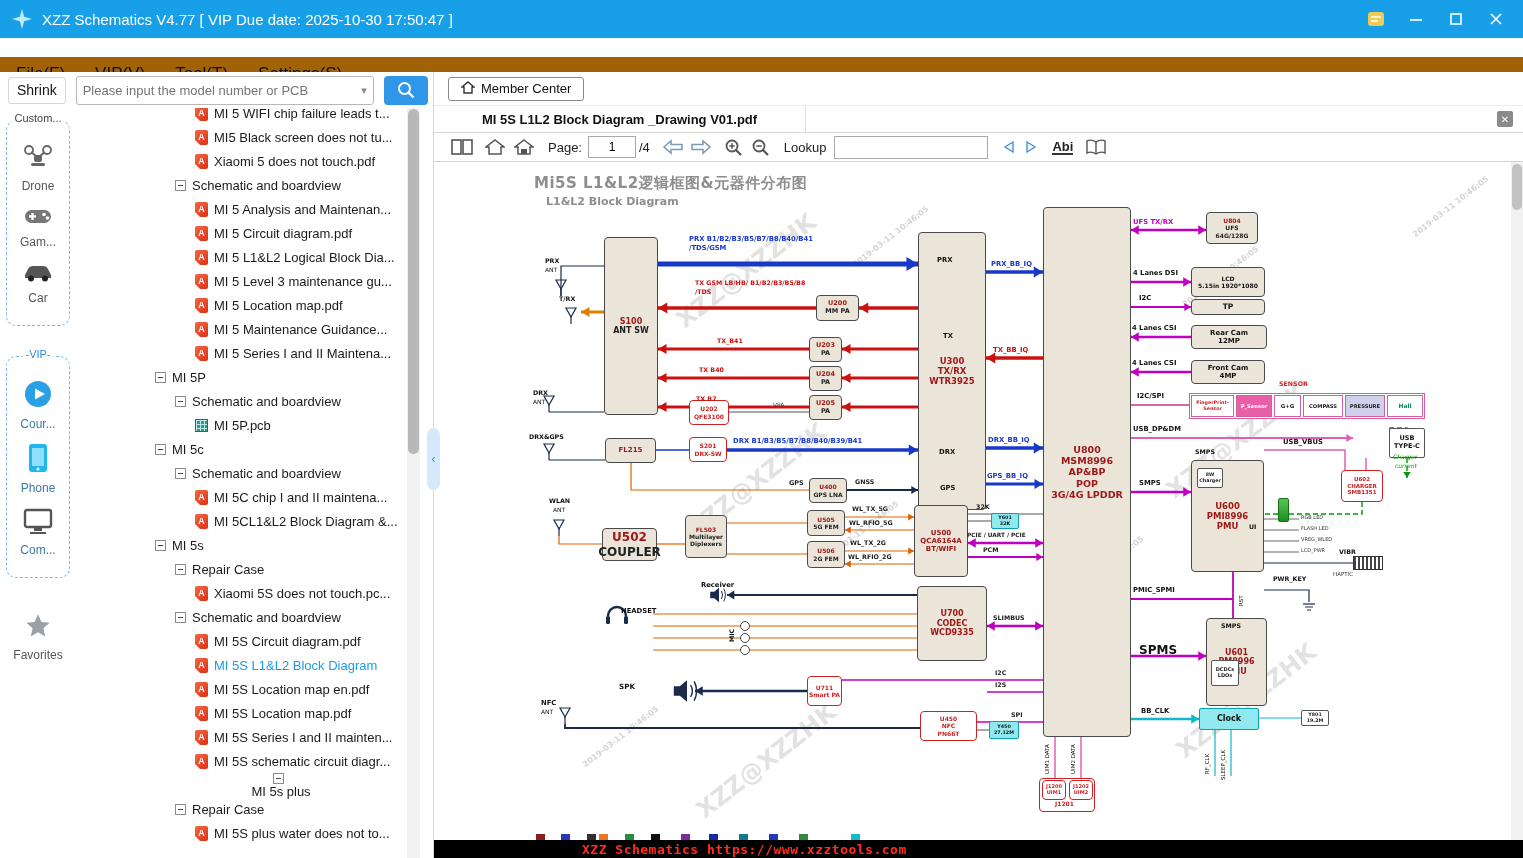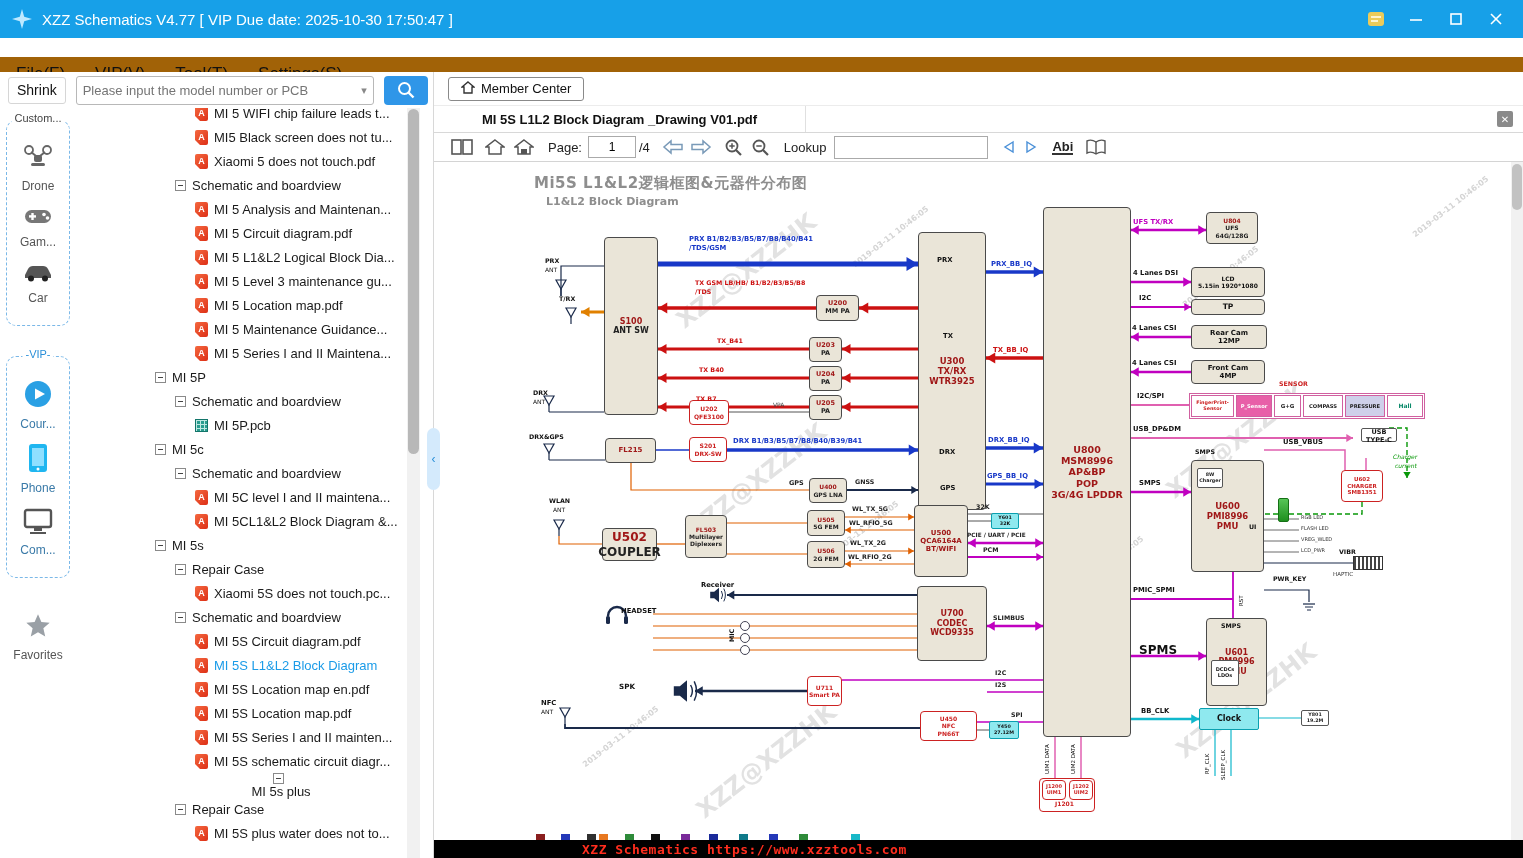--- a/index.html
+++ b/index.html
@@ -300,21 +300,21 @@
         <div class="trow" style="padding-left: 79px;">
           <span class="expander"></span>
           <span>MI 5c</span>
         </div>
         <div class="trow" style="padding-left: 99px;">
           <span class="expander"></span>
           <span>Schematic and boardview</span>
         </div>
         <div class="trow" style="padding-left: 119px;">
           <span class="pdficon">A</span>
-          <span>MI 5C level I and II maintena...</span>
+          <span>MI 5C chip I and II maintena...</span>
         </div>
         <div class="trow" style="padding-left: 119px;">
           <span class="pdficon">A</span>
           <span>MI 5CL1&amp;L2 Block Diagram &amp;...</span>
         </div>
         <div class="trow" style="padding-left: 79px;">
           <span class="expander"></span>
           <span>MI 5s</span>
         </div>
         <div class="trow" style="padding-left: 99px;">
@@ -751,21 +751,21 @@
           </div>
           <div class="blk sensor" style="left: 782px; top: 233px; width: 40px; height: 22px; font-size: 5.2px;">
             <div style="color: rgb(34, 34, 34);">COMPASS</div>
           </div>
           <div class="blk sensor" style="left: 824px; top: 233px; width: 40px; height: 22px; font-size: 5.2px; background: rgb(207, 208, 234);">
             <div style="color: rgb(34, 34, 34);">PRESSURE</div>
           </div>
           <div class="blk sensor" style="left: 866px; top: 233px; width: 36px; height: 22px; font-size: 6px;">
             <div style="color: rgb(10, 138, 106);">Hall</div>
           </div>
-          <div class="blk plain" style="left: 840px; top: 266px; width: 36px; height: 14px; font-size: 6.5px; justify-content: space-between;">
+          <div class="blk plain" style="left: 868px; top: 266px; width: 36px; height: 30px; font-size: 6.5px;">
             <div style="color: rgb(17, 17, 17);">USB</div>
             <div style="color: rgb(17, 17, 17);">TYPE-C</div>
           </div>
           <div class="blk red" style="left: 820px; top: 308px; width: 42px; height: 32px; font-size: 5.5px;">
             <div style="color: rgb(204, 34, 34);">U602</div>
             <div style="color: rgb(204, 34, 34);">CHARGER</div>
             <div style="color: rgb(204, 34, 34);">SMB1351</div>
           </div>
           <div class="blk" style="left: 670px; top: 298px; width: 73px; height: 112px; font-size: 8.5px;">
             <div style="color: rgb(160, 24, 24);">U600</div>

